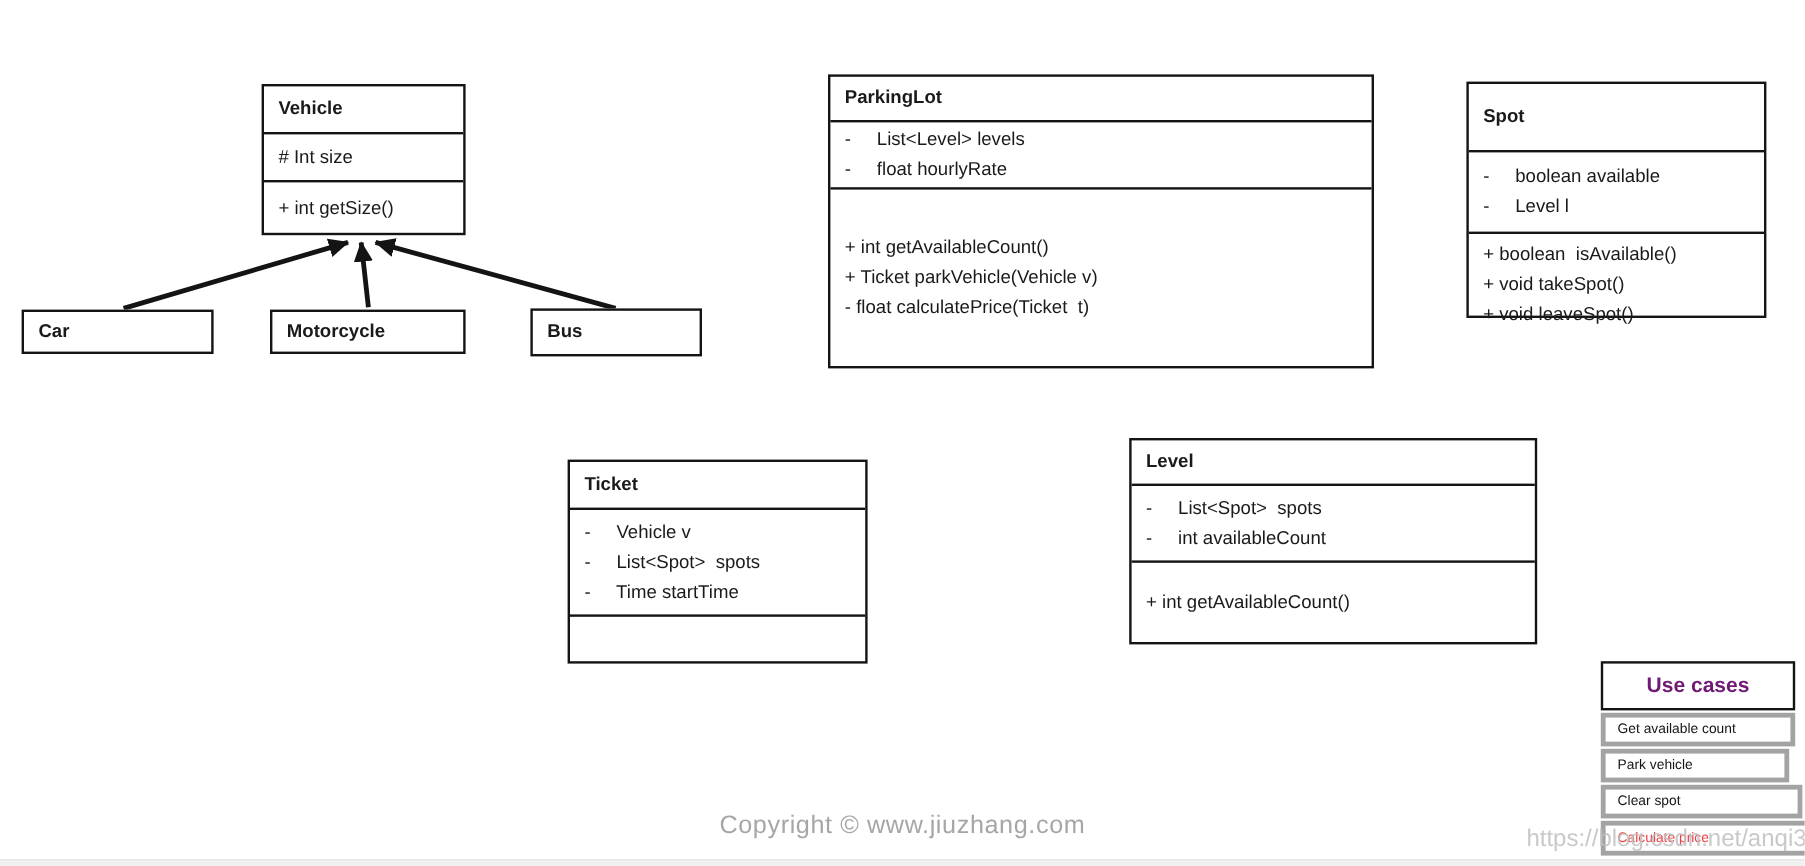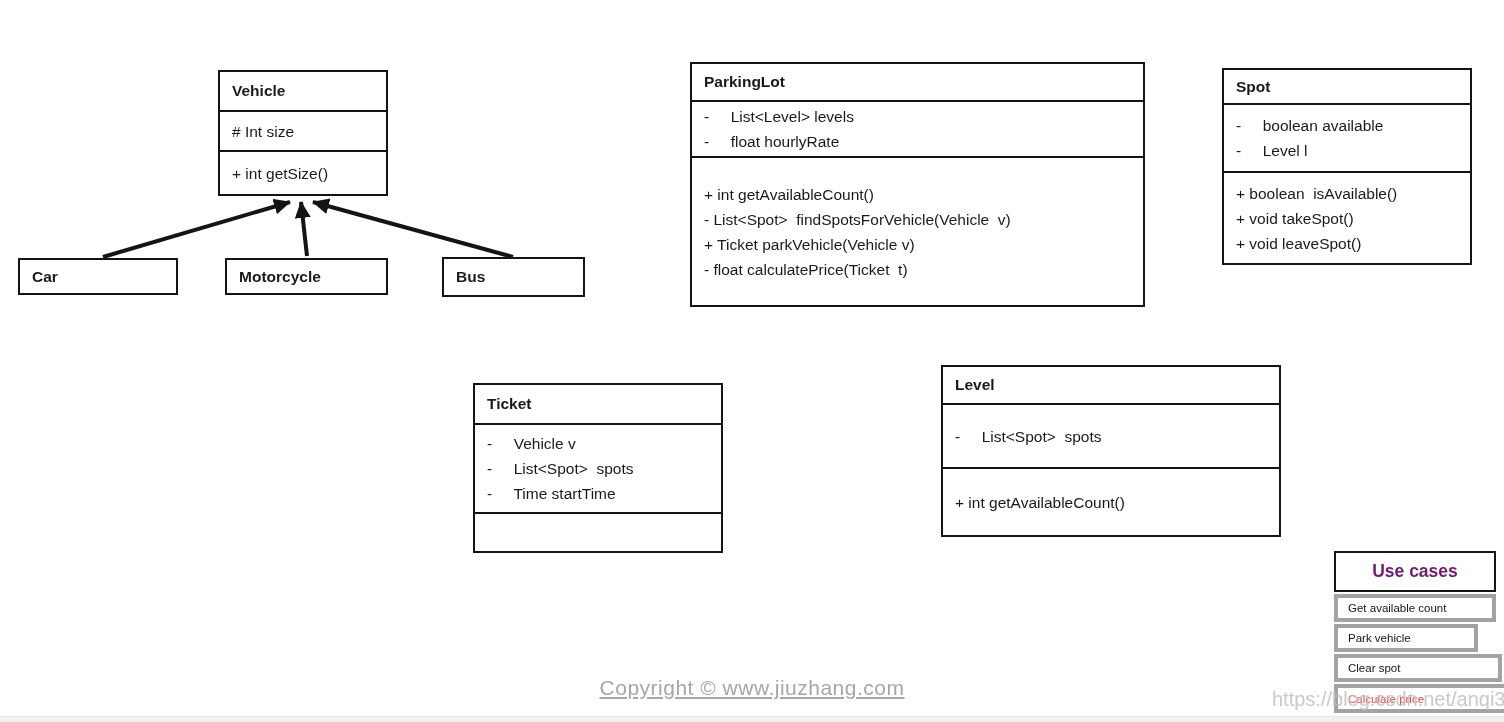--- a/index.html
+++ b/index.html
@@ -43,21 +43,21 @@
     padding:0 10px; white-space:pre;
   }
   .uc-row.red { color:#ee4043; }
 
   .watermark {
     position:absolute; left:1272px; top:688px; z-index:6;
     font-size:20px; color:rgba(192,192,192,0.85); white-space:nowrap;
   }
   .copyright {
     position:absolute; left:0; top:676px; width:1504px; text-align:center;
-    font-size:21px; color:#a6a6a6; letter-spacing:0.5px;text-decoration:underline;
+    font-size:21px; color:#a6a6a6; letter-spacing:0.5px;
   }
   .bottom-strip {
     position:absolute; left:0; bottom:0; width:1504px; height:6px;
     background:#f0f0f0; border-top:1px solid #e4e4e4;
   }
 </style>
 </head>
 <body>
 
 <div class="canvas">
@@ -94,28 +94,27 @@
   </div>
 
   <div class="uml-box" style="left:690px;top:62px;width:455px;height:245px">
     <div class="uml-title divided" style="height:38px">ParkingLot</div>
     <div class="uml-attrs" style="height:56px">
         <div class="member-line">-     List&lt;Level&gt; levels</div>
         <div class="member-line">-     float hourlyRate</div>
       </div>
     <div class="uml-methods">
         <div class="member-line">+ int getAvailableCount()</div>
-        <div class="member-line">- List&lt;Spot&gt;  findSpotsForVehicle(Vehicle  v)</div>
         <div class="member-line">+ Ticket parkVehicle(Vehicle v)</div>
         <div class="member-line">- float calculatePrice(Ticket  t)</div>
       </div>
   </div>
 
   <div class="uml-box" style="left:1222px;top:68px;width:250px;height:197px">
-    <div class="uml-title divided" style="height:35px">Spot</div>
+    <div class="uml-title divided" style="height:57px">Spot</div>
     <div class="uml-attrs" style="height:68px">
         <div class="member-line">-     boolean available</div>
         <div class="member-line">-     Level l</div>
       </div>
     <div class="uml-methods">
         <div class="member-line">+ boolean  isAvailable()</div>
         <div class="member-line">+ void takeSpot()</div>
         <div class="member-line">+ void leaveSpot()</div>
       </div>
   </div>
@@ -127,29 +126,30 @@
         <div class="member-line">-     List&lt;Spot&gt;  spots</div>
         <div class="member-line">-     Time startTime</div>
       </div>
     <div class="uml-methods"></div>
   </div>
 
   <div class="uml-box" style="left:941px;top:365px;width:340px;height:172px">
     <div class="uml-title divided" style="height:38px">Level</div>
     <div class="uml-attrs" style="height:64px">
         <div class="member-line">-     List&lt;Spot&gt;  spots</div>
+        <div class="member-line">-     int availableCount</div>
       </div>
     <div class="uml-methods">
         <div class="member-line">+ int getAvailableCount()</div>
       </div>
   </div>
 
   <div class="uc-title" style="left:1334px;top:551px;width:162px;height:41px">Use cases</div>
   <div class="uc-row" style="left:1334px;top:594px;width:162px;height:28px">Get available count</div>
-  <div class="uc-row" style="left:1334px;top:624px;width:144px;height:28px">Park vehicle</div>
+  <div class="uc-row" style="left:1334px;top:624px;width:157px;height:28px">Park vehicle</div>
   <div class="uc-row" style="left:1334px;top:654px;width:168px;height:28px">Clear spot</div>
   <div class="uc-row red" style="left:1334px;top:684px;width:192px;height:29px">Calculate price</div>
 
   <div class="copyright">Copyright © www.jiuzhang.com</div>
   <div class="watermark">https://blog.csdn.net/anqi3776</div>
   <div class="bottom-strip"></div>
 
 </div>
 
 </body></html>

